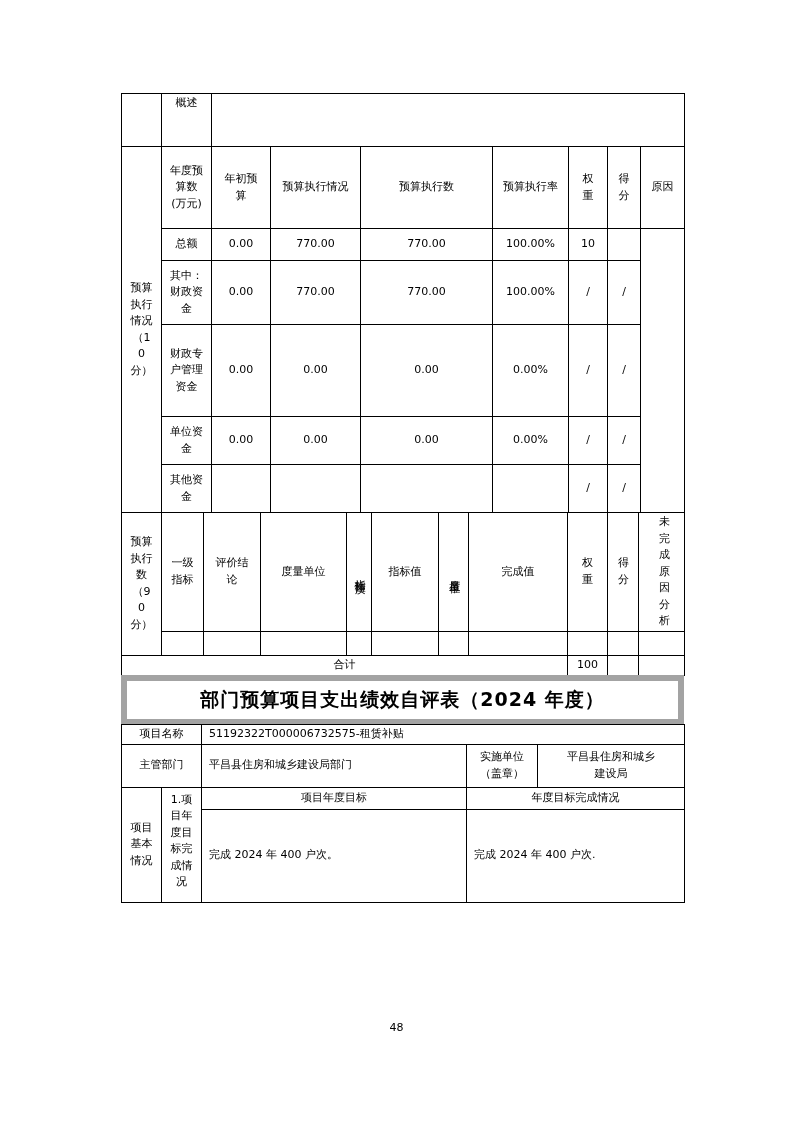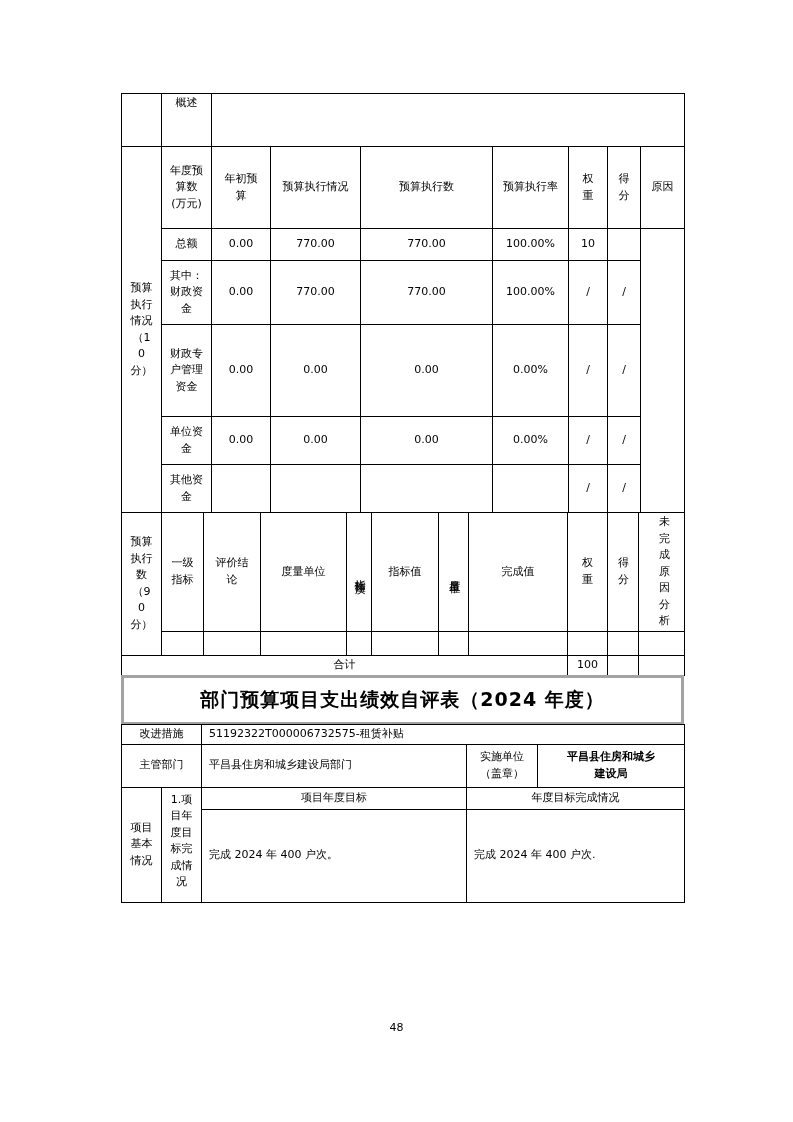--- a/index.html
+++ b/index.html
@@ -13,25 +13,25 @@
   td{
     border:1px solid #000;font-size:11px;line-height:1.5;padding:1px 3px;
     text-align:center;vertical-align:middle;word-break:break-all;
     box-sizing:border-box;overflow:hidden;
   }
   .left{text-align:left;padding-left:7px;}
   .top{vertical-align:top;}
   .c1pad{padding:7px 8px;}
   .hpad{padding:18px 8px;}
   .npad{padding:1px 10px;margin-left:8px;}
-  .ipad{padding:2px 26px;font-weight:bold;}
+  .ipad{padding:2px 26px;}
   .italic{font-style:italic;font-family:"DejaVu Serif","Liberation Serif",serif;}
   .vert{writing-mode:vertical-rl;text-orientation:upright;letter-spacing:1px;display:inline-block;}
   .title-block{
-    margin-top:-1px;border:3px solid #a3a3a3;height:50px;box-sizing:border-box;
+    margin-top:-1px;border:6px solid #a3a3a3;height:50px;box-sizing:border-box;
     display:flex;align-items:center;justify-content:center;
     font-size:19px;font-weight:bold;letter-spacing:1px;
   }
   .pagenum{position:absolute;top:1021px;left:0;width:793px;text-align:center;font-size:11px;}
 </style>
 </head>
 <body>
 
 <div class="sheet">
 
@@ -168,21 +168,21 @@
   <table>
     <colgroup>
       <col style="width:40px">
         <col style="width:40px">
         <col style="width:265px">
       <col style="width:71px">
         <col style="width:147px">
     </colgroup>
     <tbody>
         <tr style="height:20px">
-      <td colspan="2">改进措施</td>
+      <td colspan="2">项目名称</td>
       <td colspan="3" class="left">51192322T000006732575-租赁补贴</td>
     </tr>
     <tr style="height:43px">
       <td colspan="2">主管部门</td>
       <td class="left">平昌县住房和城乡建设局部门</td>
       <td>实施单位（盖章）</td>
       <td class="ipad">平昌县住房和城乡建设局</td>
     </tr>
     <tr style="height:22px">
       <td rowspan="2" class="c1pad">项目基本情况</td>

